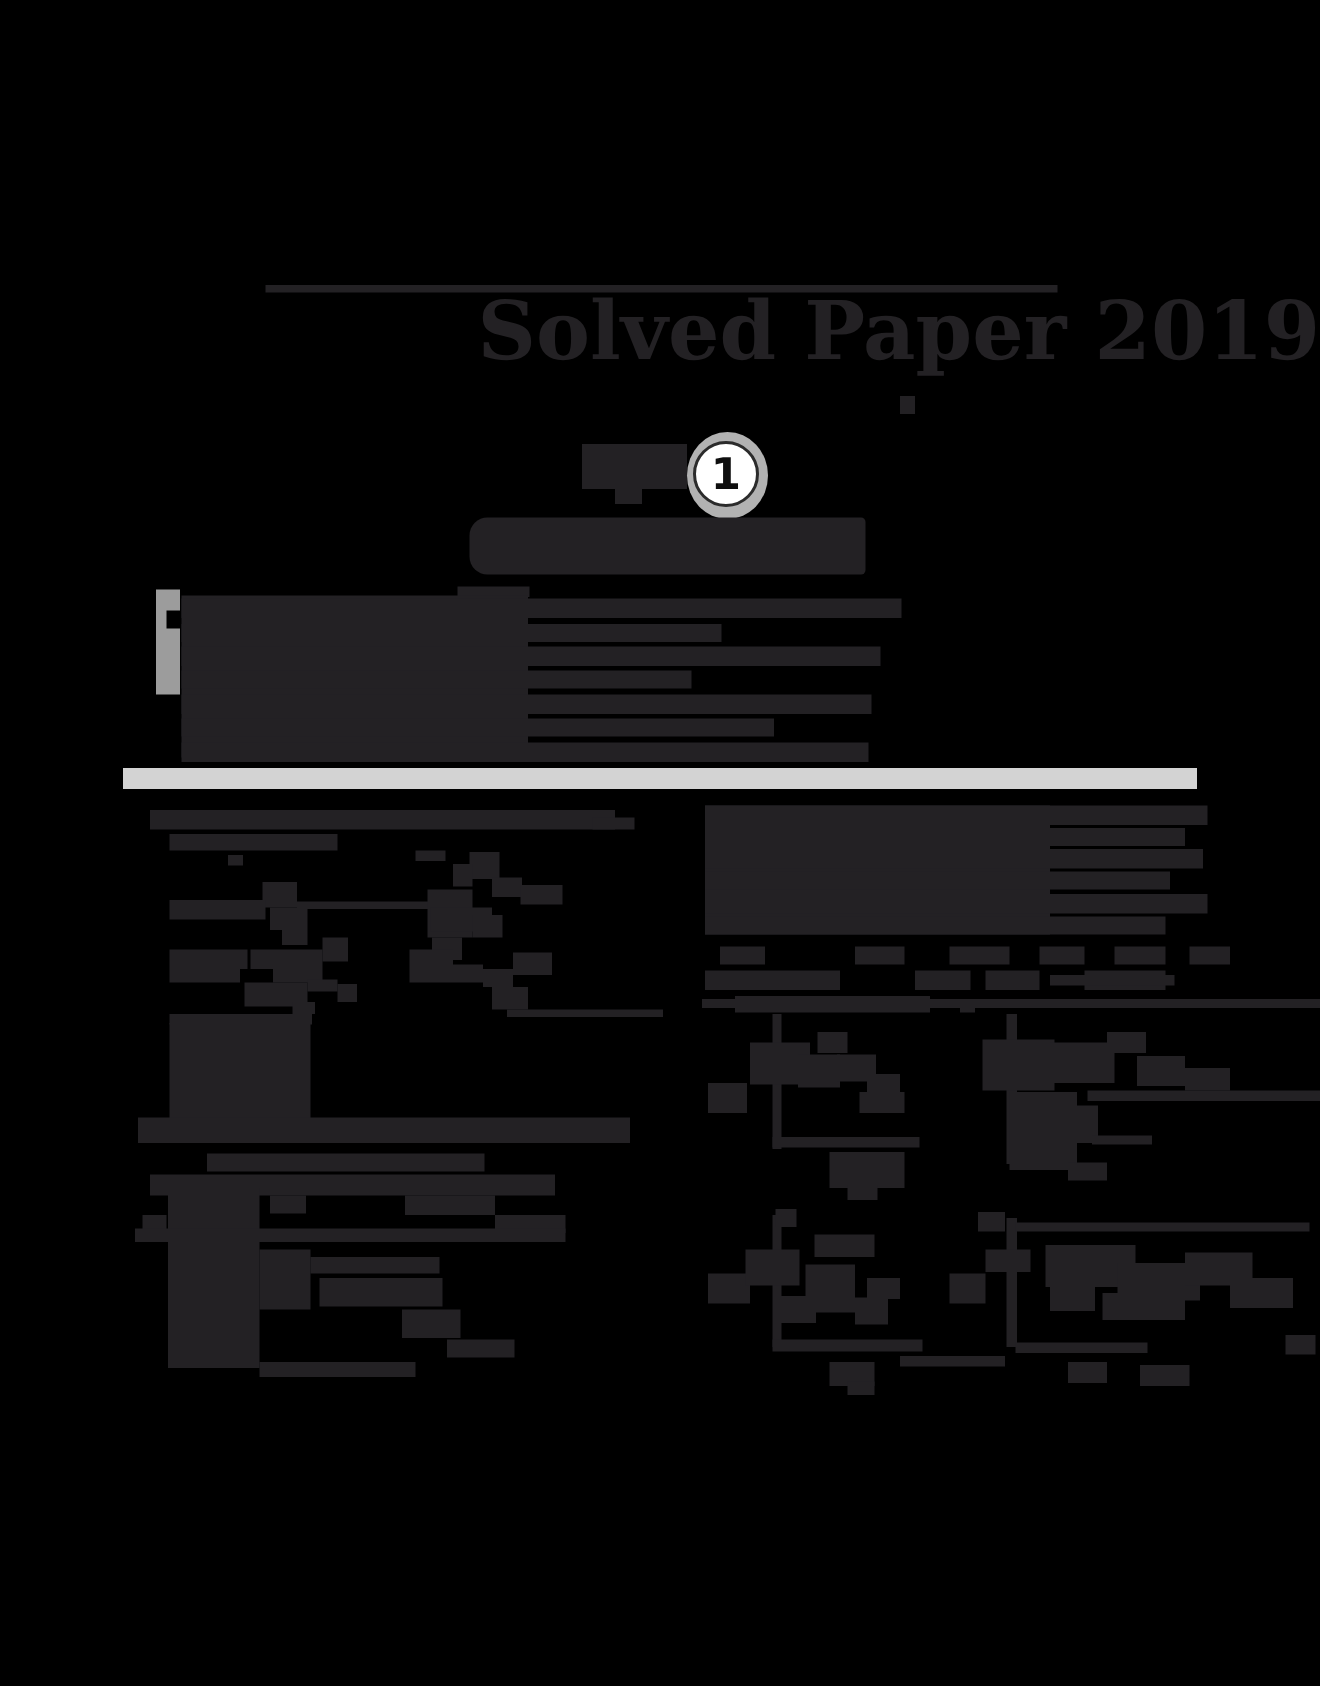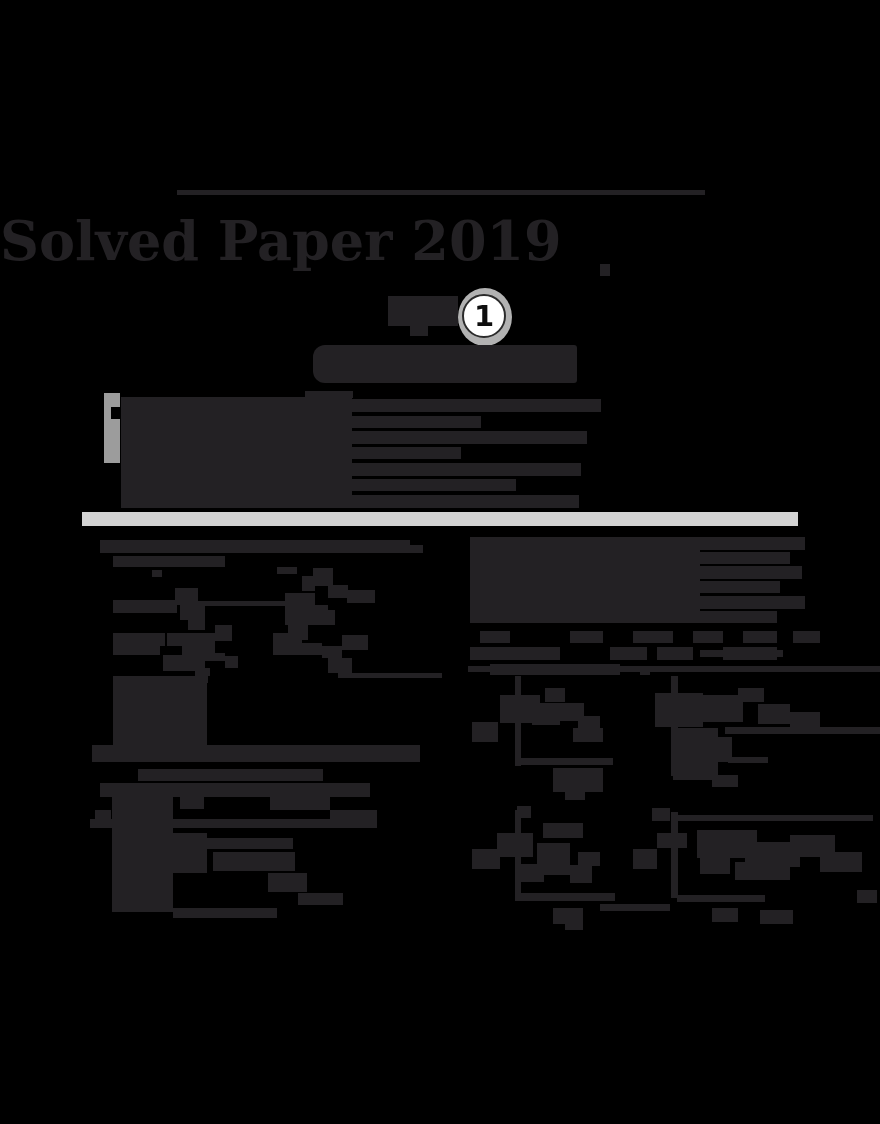--- a/index.html
+++ b/index.html
@@ -2,21 +2,21 @@
 <html style="--page-bg: #000000; --ink: #232124; --sidebar-gray: #9c9c9c; --rule-gray: #d3d3d3; --halo-gray: #b2b2b2; --badge-white: #ffffff; --badge-ring: #2b2b2b; --badge-digit: #0e0e0e;"><head>
 <meta charset="utf-8">
 <style>
   html,body{margin:0;padding:0;background:#000;}
   #page{position:relative;width:880px;height:1124px;background:var(--page-bg,#000);overflow:hidden;
         font-family:"DejaVu Serif", serif;}
   .b{position:absolute;background:var(--ink,#232124);}
   .bg{position:absolute;background:var(--page-bg,#000);}
   .gray-bar{position:absolute;background:var(--sidebar-gray,#9c9c9c);}
   .rule{position:absolute;background:var(--rule-gray,#d3d3d3);}
-  #page-title{position:absolute;left:0;top:213px;width:880px;text-align:left;
+  #page-title{position:absolute;left:0;top:192px;width:880px;text-align:right;
         font-weight:700;font-size:54px;line-height:1.05;color:var(--ink,#232124);
         letter-spacing:0px;font-family:"DejaVu Serif", serif;}
   #title-overline{position:absolute;left:177px;top:190px;width:528px;height:5px;background:var(--ink,#232124);}
   #set-badge-halo{position:absolute;left:458px;top:288px;width:54px;height:58px;border-radius:50%;
         background:var(--halo-gray,#b2b2b2);}
   #set-badge{position:absolute;left:462px;top:294px;width:44px;height:44px;border-radius:50%;
         background:var(--badge-white,#fff);border:2px solid var(--badge-ring,#2b2b2b);
         box-sizing:border-box;display:flex;align-items:center;justify-content:center;}
   #set-badge span{font-family:"DejaVu Sans",sans-serif;font-weight:700;font-size:29px;
         color:var(--badge-digit,#0e0e0e);line-height:1;}

